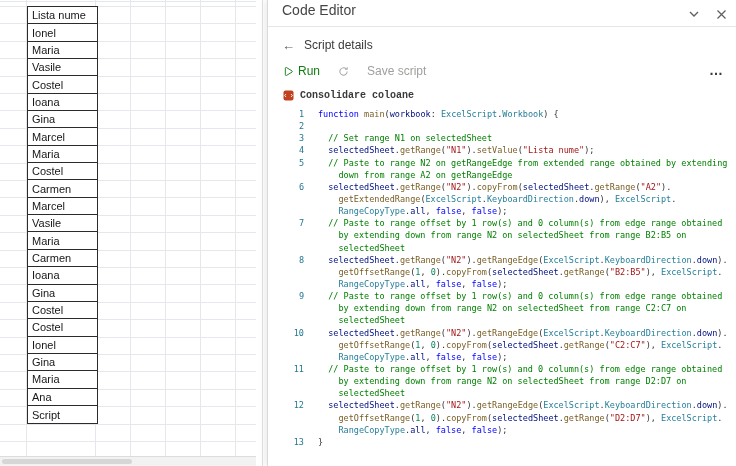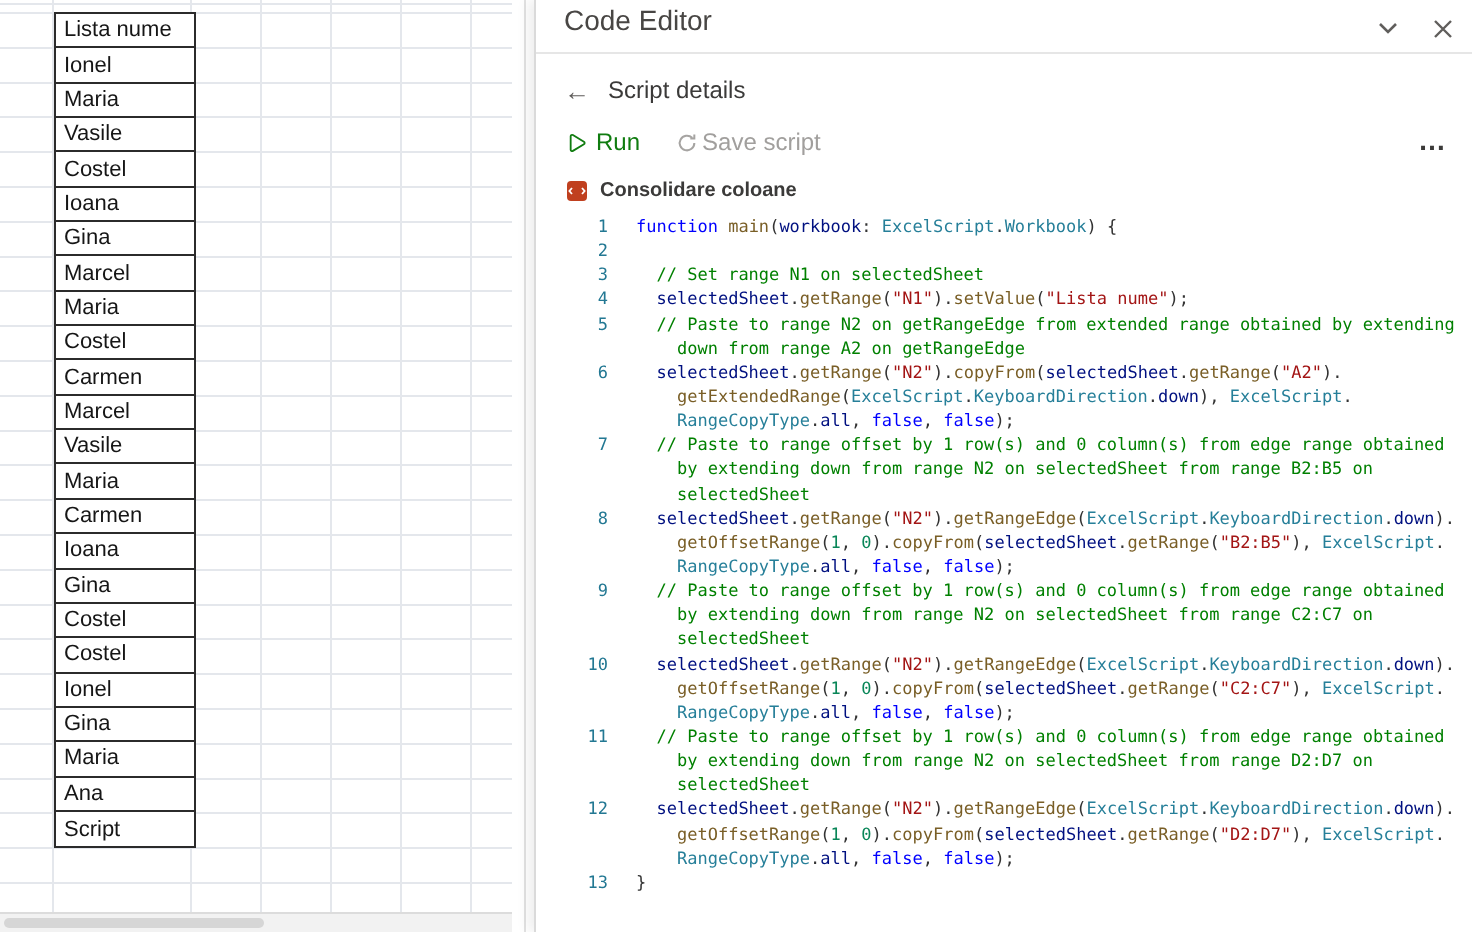--- a/index.html
+++ b/index.html
@@ -26,24 +26,24 @@
   .panel-header{height:24px;display:flex;justify-content:space-between;
                 padding:2px 10px 0 14px;border-bottom:1px solid #e6e6e6;}
   .panel-title{font-size:14px;color:#484644;}
   .panel-icons{display:flex;align-items:center;gap:16px;}
   .icon-btn{display:flex;align-items:center;cursor:pointer;}
   .backrow{display:flex;align-items:center;gap:9px;padding:10px 0 0 14px;height:16px;}
   .back-arrow{font-size:13px;color:#5f5d5b;cursor:pointer;line-height:1;}
   .back-label{font-size:12px;color:#3b3a39;}
   .toolbar{display:flex;align-items:center;margin-top:10px;padding-left:15px;height:16px;}
   .run-btn{display:flex;align-items:center;gap:5px;color:#107c10;font-size:12px;cursor:pointer;}
-  .save-btn{display:flex;align-items:center;gap:2px;color:#a19f9d;font-size:12px;margin-left:18px;}
+  .save-btn{display:flex;align-items:center;gap:18px;color:#a19f9d;font-size:12px;margin-left:18px;}
   .tb-spacer{flex:1;}
   .more-btn{font-size:14px;font-weight:bold;color:#3b3a39;margin-right:14px;cursor:pointer;line-height:0.4;}
-  .scriptrow{display:flex;align-items:center;gap:6px;margin-top:10px;padding-left:15px;height:13px;}
+  .scriptrow{display:flex;align-items:center;gap:6px;margin-top:10px;padding-left:15px;height:13px;font-family:Liberation Mono, monospace;}
   .script-name{font-size:10px;font-weight:600;color:#3b3a39;}
 
   .code{margin-top:6px;padding-left:10px;font-family:"DejaVu Sans Mono",monospace;font-size:8.5px;}
   .code-row{display:flex;height:12.15px;align-items:center;white-space:pre;overflow:hidden;}
   .gutter{display:inline-block;width:26px;text-align:right;padding-right:6px;color:#237893;flex:none;}
   .code-text{margin-left:8px;white-space:pre;}
   .tk-kw{color:#0000ff;} .tk-type{color:#267f99;} .tk-fn{color:#795e26;}
   .tk-var{color:#001080;} .tk-str{color:#a31515;} .tk-cmt{color:#008000;}
   .tk-num{color:#098658;} .tk-pl{color:#333333;}
 </style>

